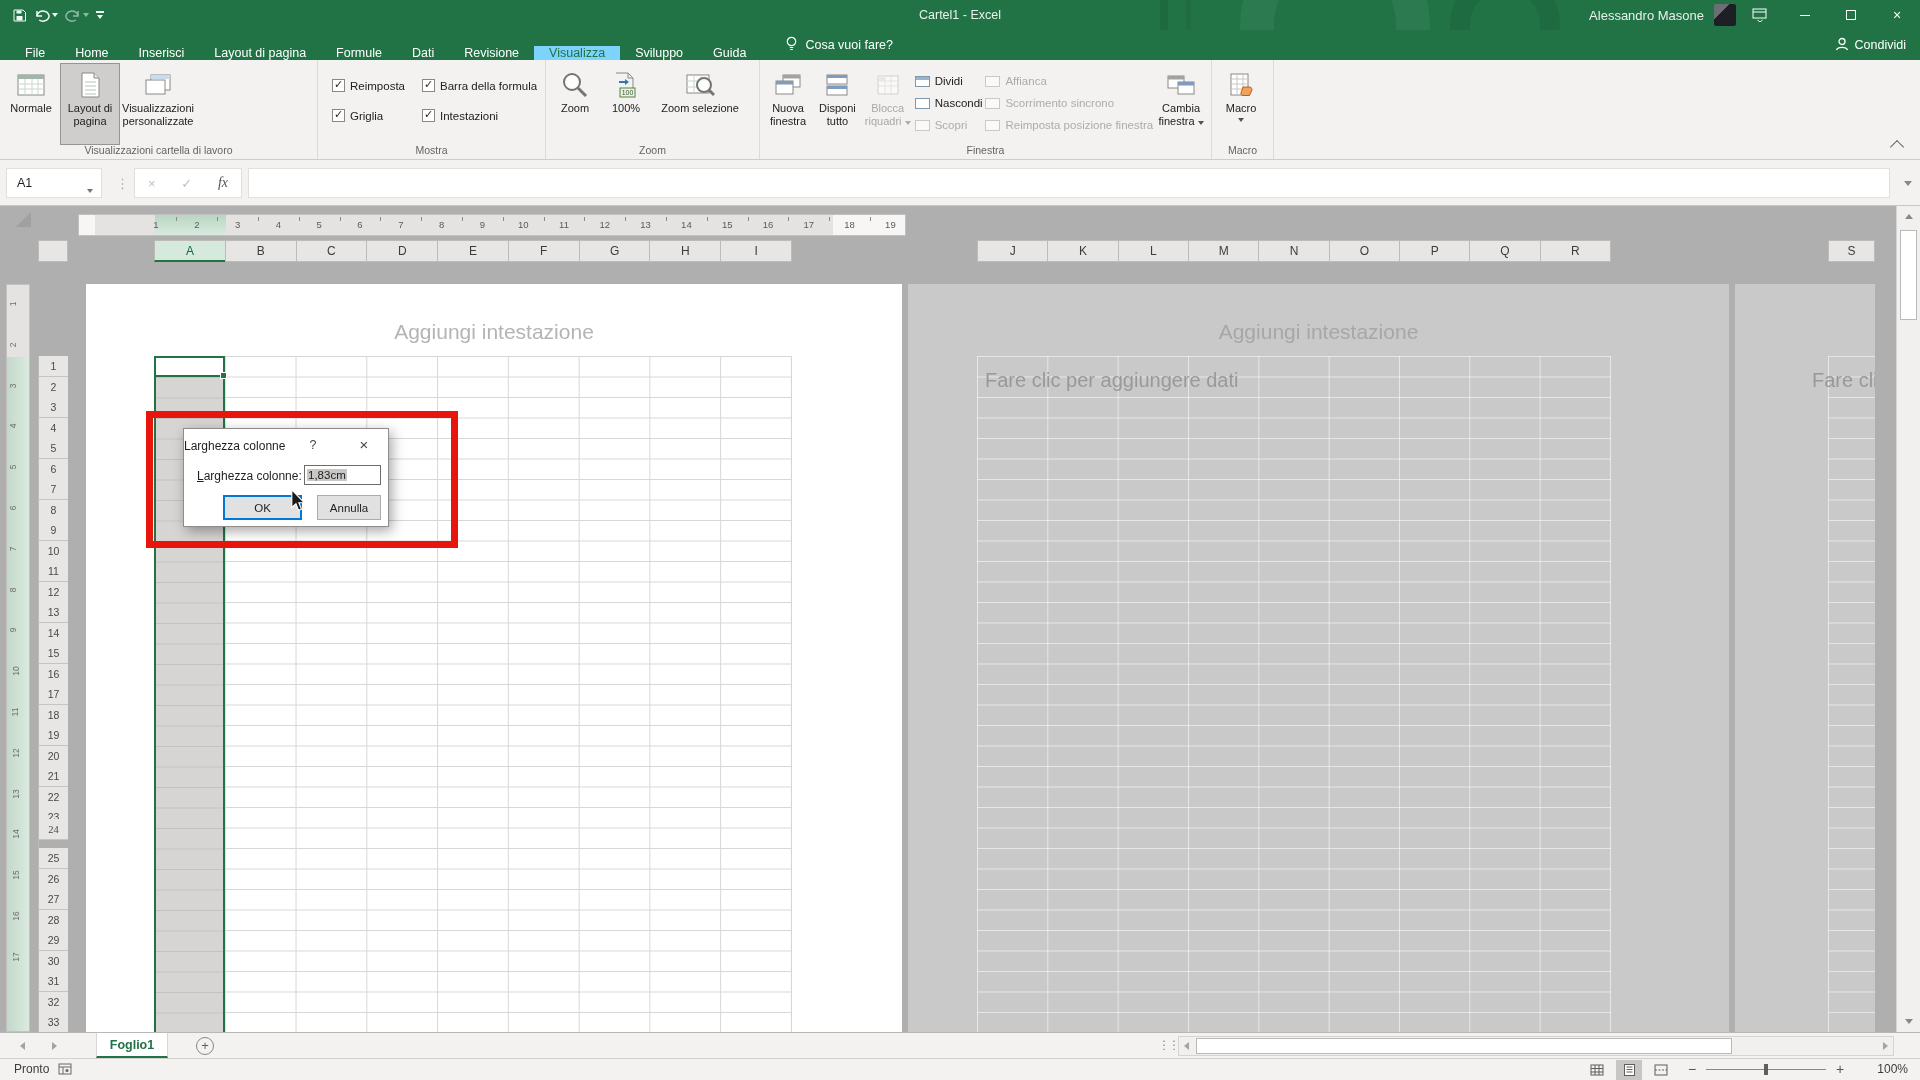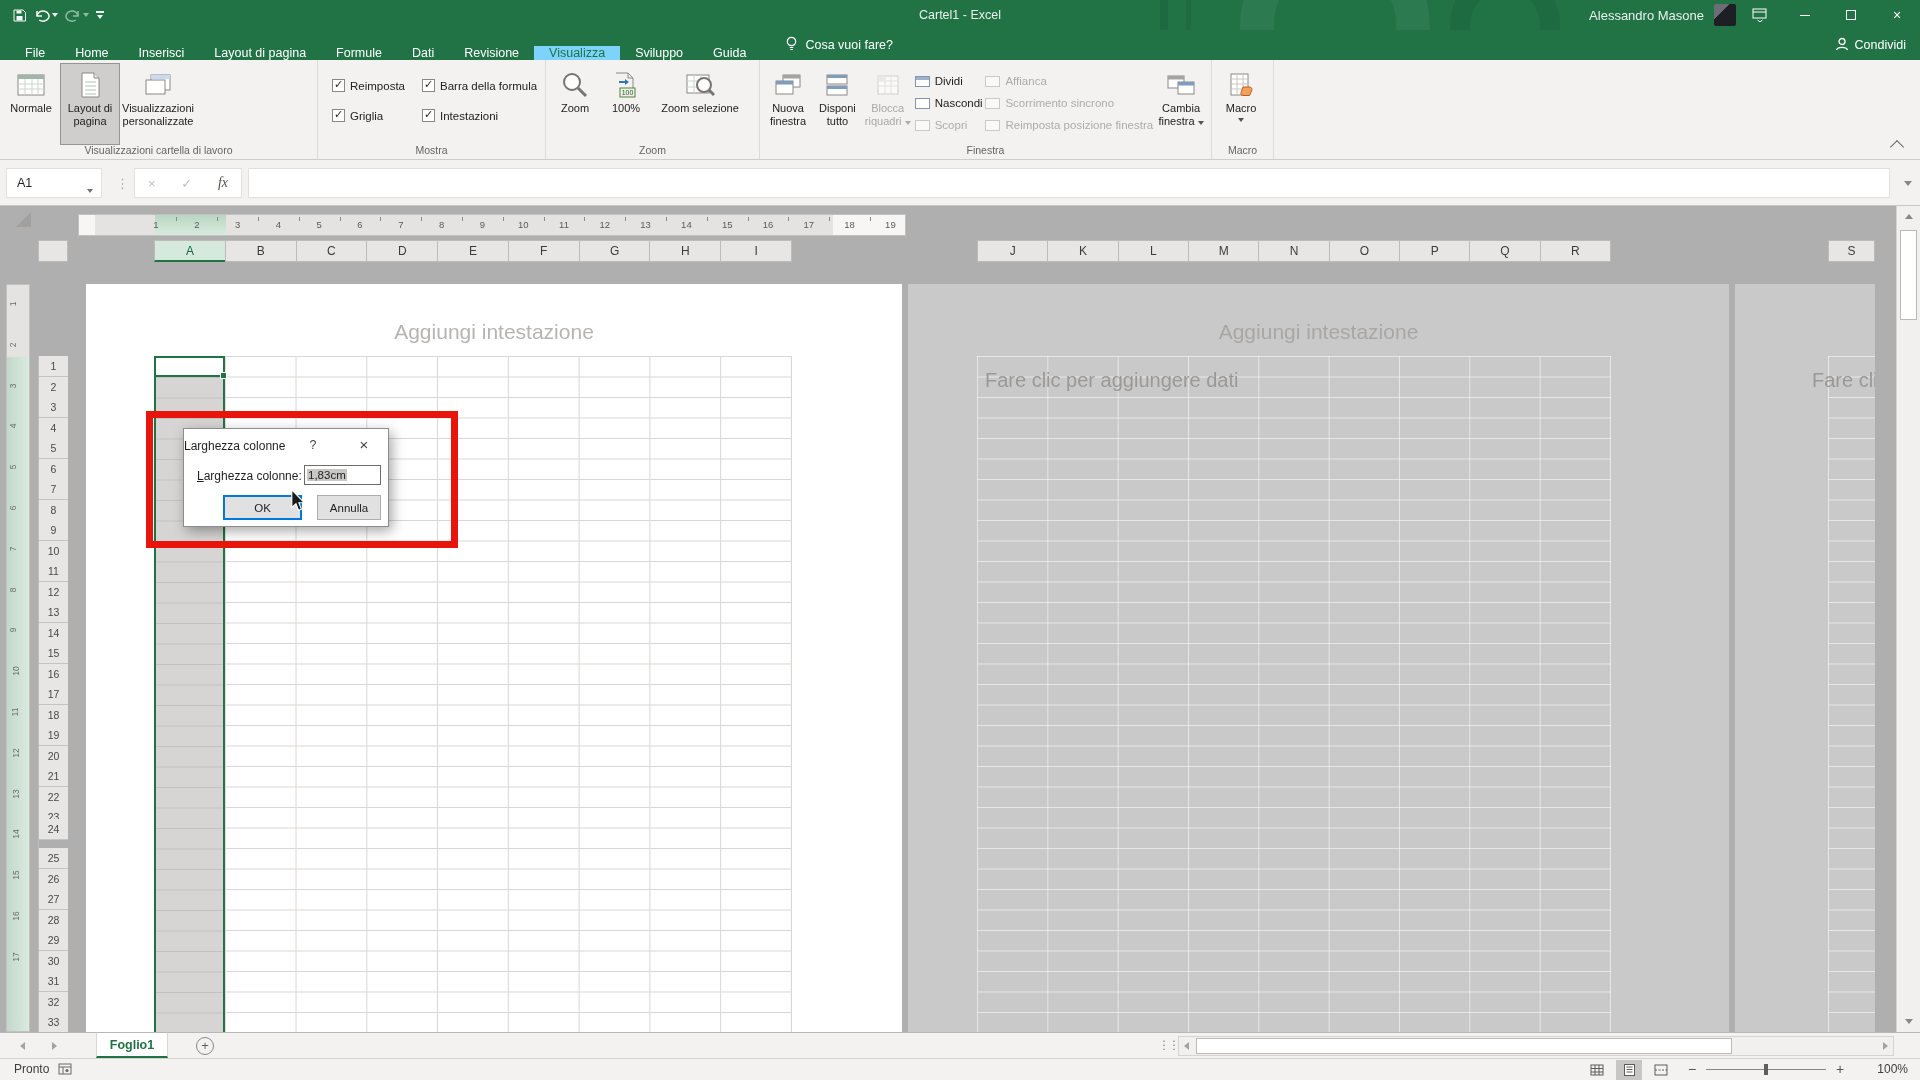--- a/index.html
+++ b/index.html
@@ -562,21 +562,21 @@
       <div class="rowcell" style="top: 266.5px;">14</div>
       <div class="rowcell" style="top: 287px;">15</div>
       <div class="rowcell" style="top: 307.5px;">16</div>
       <div class="rowcell" style="top: 328px;">17</div>
       <div class="rowcell" style="top: 348.5px;">18</div>
       <div class="rowcell" style="top: 369px;">19</div>
       <div class="rowcell" style="top: 389.5px;">20</div>
       <div class="rowcell" style="top: 410px;">21</div>
       <div class="rowcell" style="top: 430.5px;">22</div>
       <div class="rowcell" style="top: 451px;">23</div>
-      <div class="rowcell" style="top: 463px;">24</div>
+      <div class="rowcell" style="top: 463px; font-family: Liberation Serif, serif;">24</div>
       <div class="rowcell" style="top: 492px;">25</div>
       <div class="rowcell" style="top: 512.5px;">26</div>
       <div class="rowcell" style="top: 533px;">27</div>
       <div class="rowcell" style="top: 553.5px;">28</div>
       <div class="rowcell" style="top: 574px;">29</div>
       <div class="rowcell" style="top: 594.5px;">30</div>
       <div class="rowcell" style="top: 615px;">31</div>
       <div class="rowcell" style="top: 635.5px;">32</div>
       <div class="rowcell" style="top: 656px;">33</div>
     </div>

